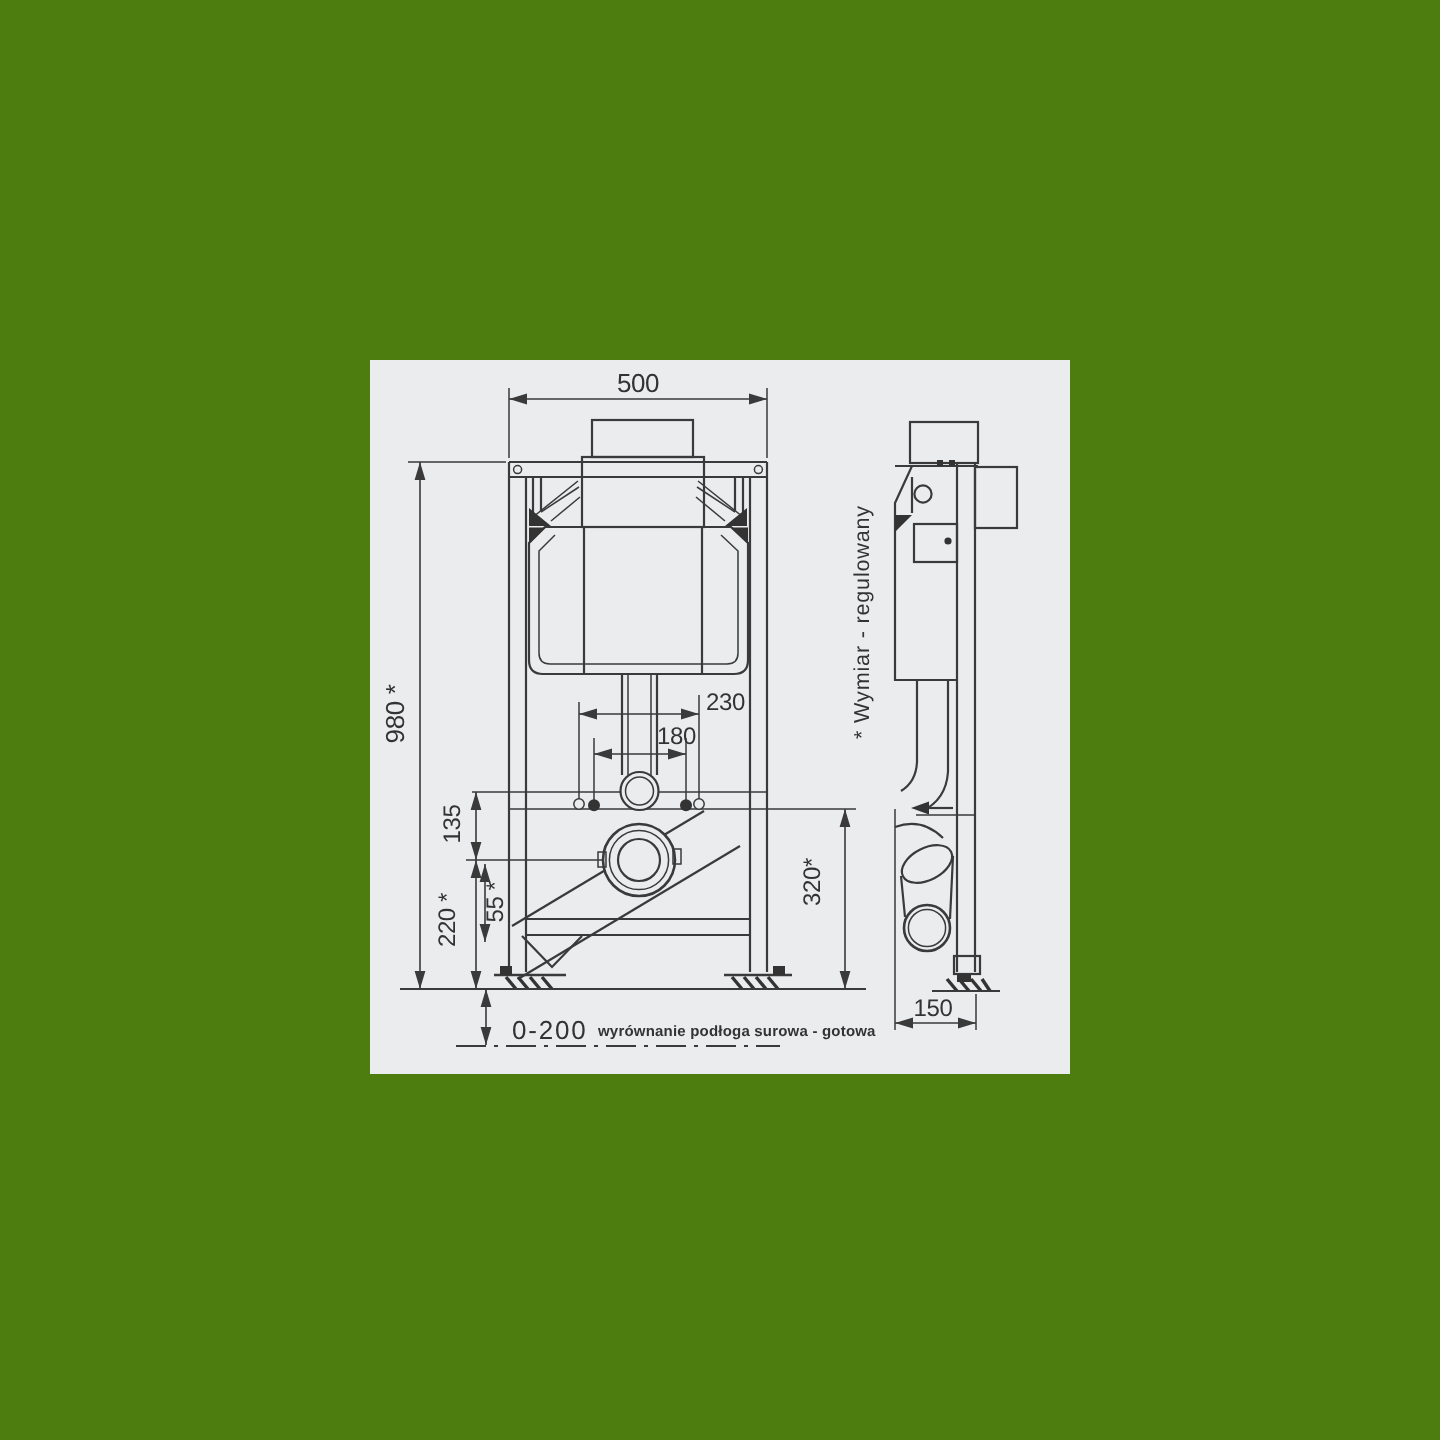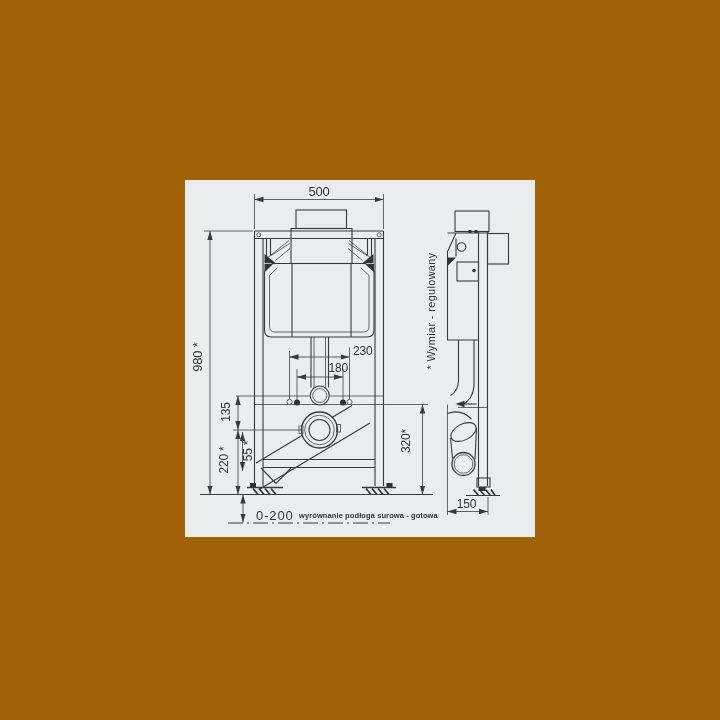--- a/index.html
+++ b/index.html
@@ -1,16 +1,16 @@
 <!DOCTYPE html>
 <html><head>
 <meta charset="utf-8">
 <style>
   html,body{margin:0;padding:0;background:#ffffff;}
-  .page{position:relative;width:720px;height:720px;background:#a16207;overflow:hidden;}
+  .page{position:relative;width:720px;height:720px;background:#4d7c0f;overflow:hidden;}
   svg{position:absolute;left:0;top:0;}
   .ol{stroke:#3a3a3a;stroke-width:1.1;fill:none;}
   .ol2{stroke:#3a3a3a;stroke-width:1.3;fill:none;}
   .tl{stroke:#3a3a3a;stroke-width:0.75;fill:none;}
   .wit{stroke:#3a3a3a;stroke-width:0.75;fill:none;}
   .dim{stroke:#3a3a3a;stroke-width:0.8;fill:none;marker-start:url(#arr);marker-end:url(#arr);}
   .blk{fill:#333333;stroke:none;}
   .occ{fill:#eaecee;}
   .hat{stroke:#333333;stroke-width:1.7;fill:none;}
   .dd{stroke:#3a3a3a;stroke-width:1;stroke-dasharray:15 4 2 4;fill:none;}

